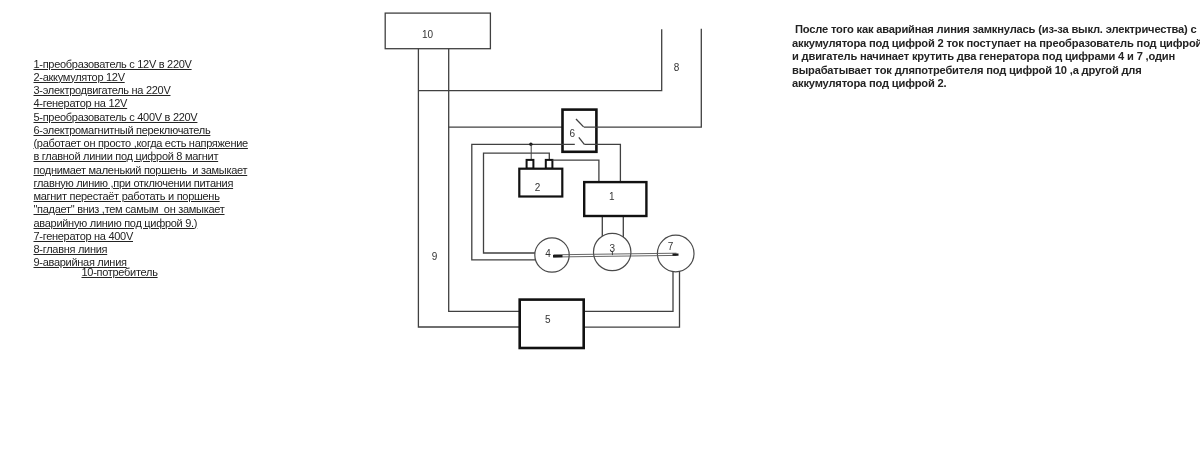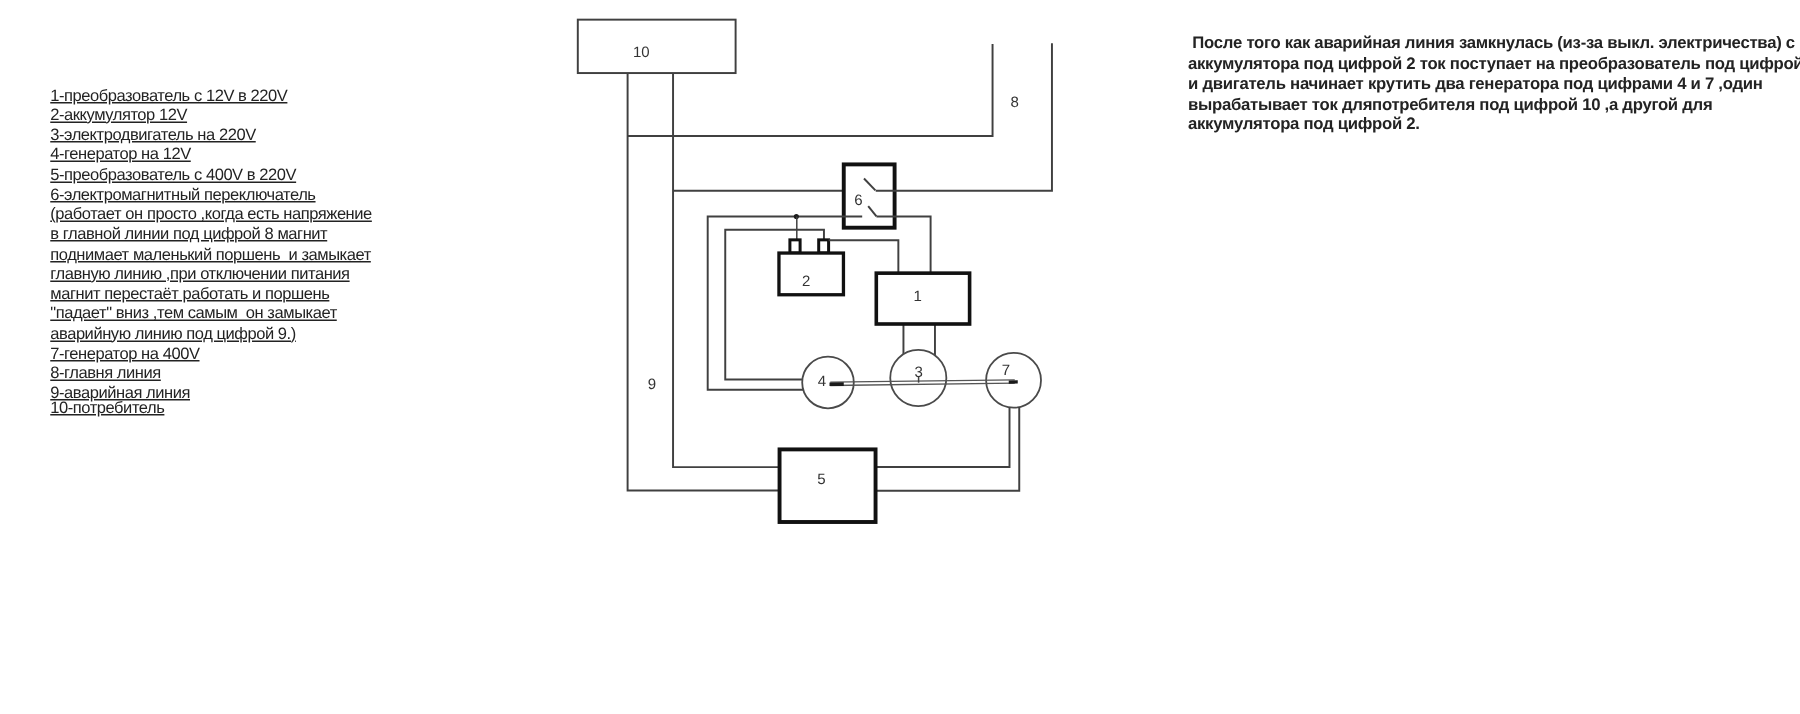--- a/index.html
+++ b/index.html
@@ -1,20 +1,20 @@
 <!DOCTYPE html>
 <html><head>
 <meta charset="utf-8">
 <style>
 html,body{margin:0;padding:0;background:#ffffff;}
 .page{position:relative;width:1200px;height:476px;overflow:hidden;background:#fff;
   font-family:"Liberation Sans",sans-serif;}
 .lt{position:absolute;left:33.5px;top:57.5px;font-size:11px;line-height:13.25px;
   letter-spacing:-0.29px;color:#232323;white-space:pre;text-decoration:underline;}
-.lt .last{display:block;margin-top:-3.8px;}
+.lt .last{display:block;margin-top:-3.8px;margin-left:48px;}
 .rt{position:absolute;left:792px;top:23px;font-size:11.15px;line-height:13.6px;
   letter-spacing:-0.18px;color:#232323;white-space:pre;font-weight:bold;}
 svg{position:absolute;left:0;top:0;}
 </style>
 </head>
 <body>
 <div class="page">
 
 <div class="lt">1-преобразователь с 12V в 220V
 2-аккумулятор 12V

